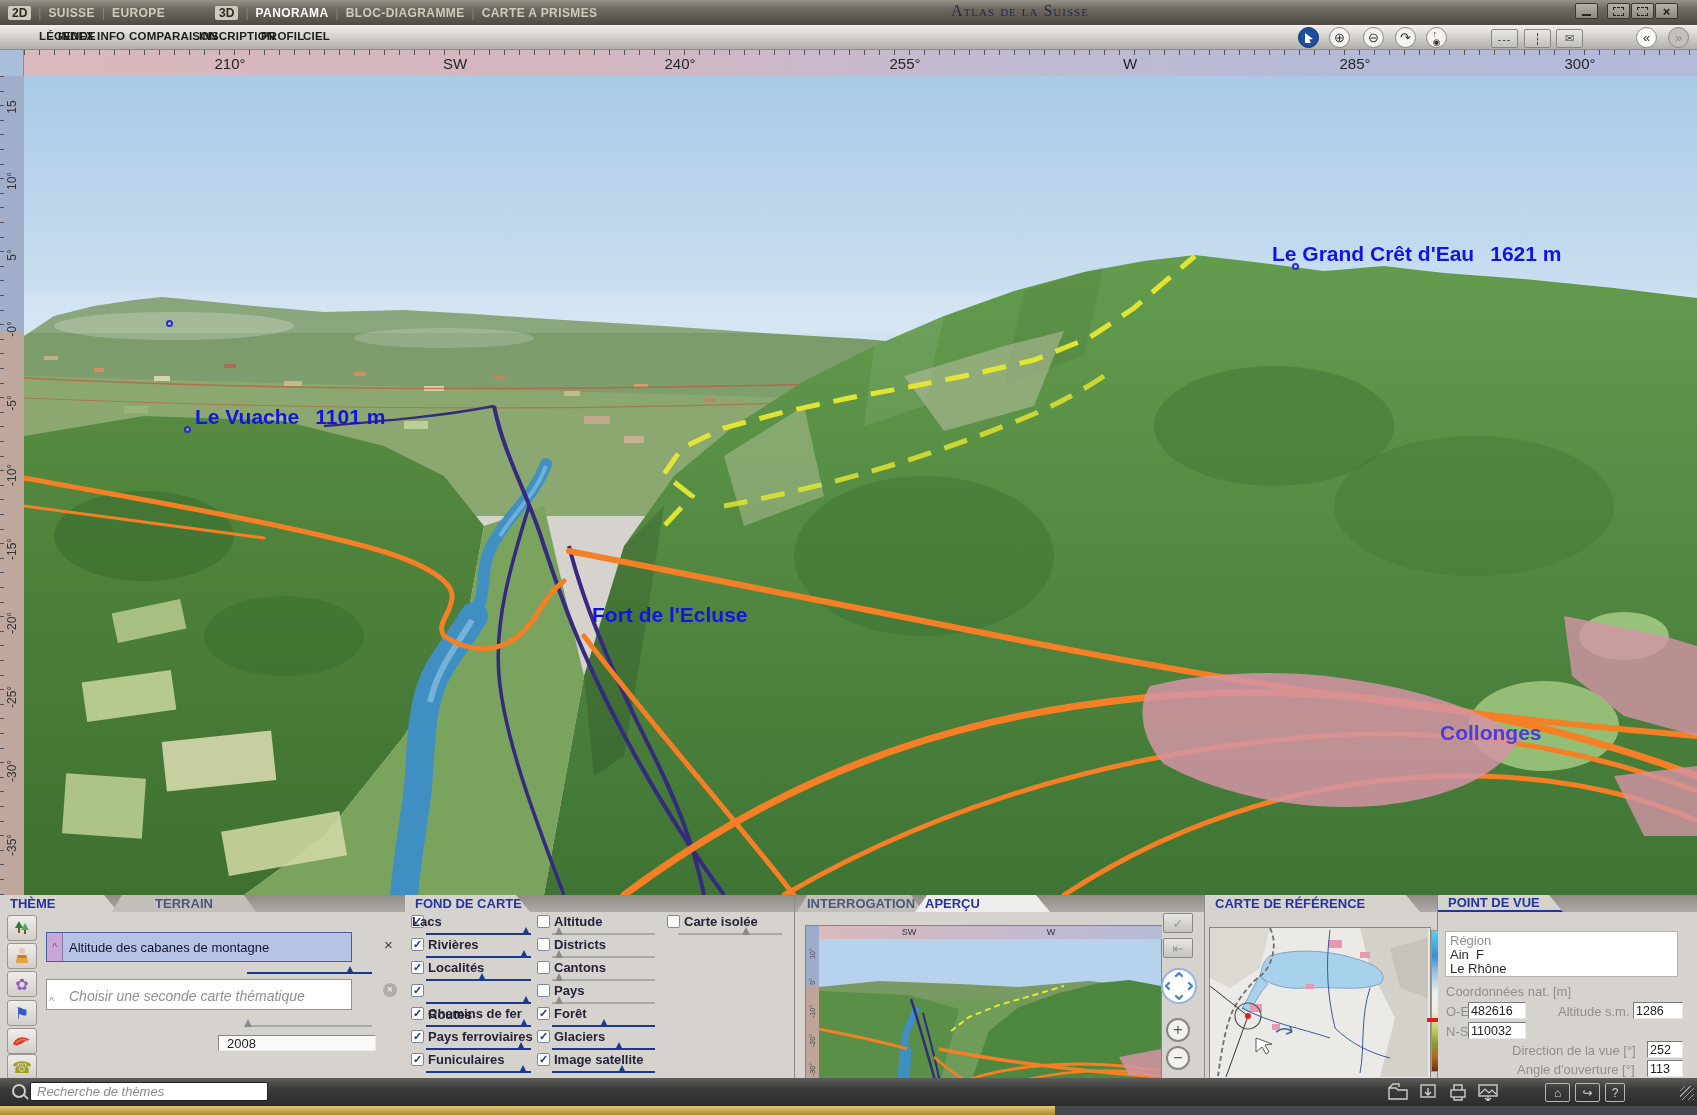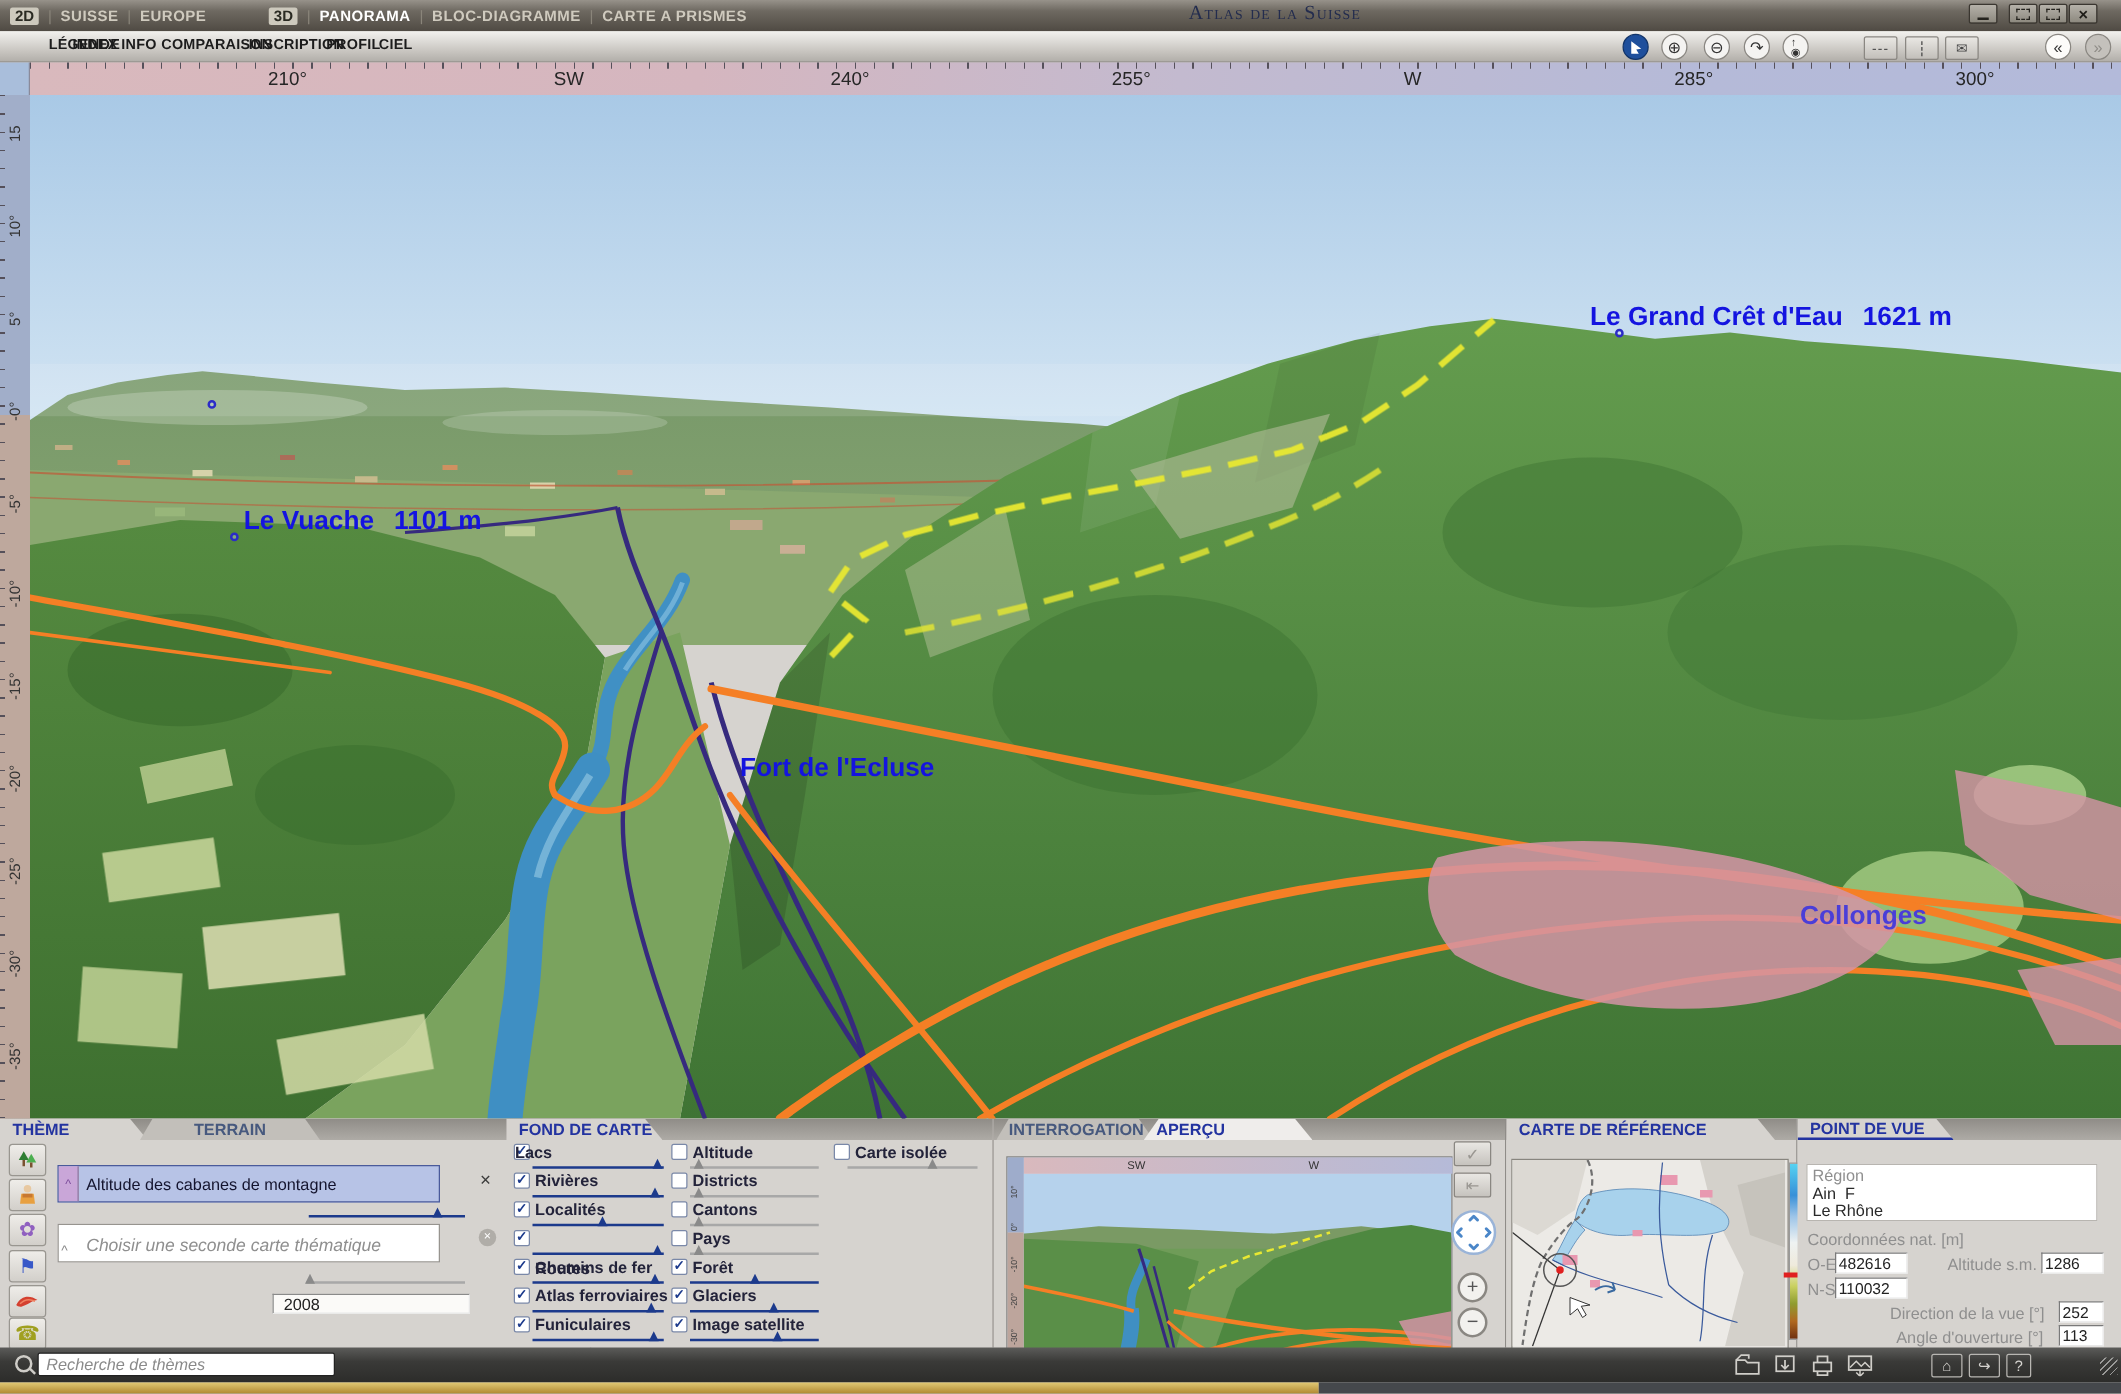--- a/index.html
+++ b/index.html
@@ -466,21 +466,21 @@
       <span class="fdc-label" style="left:23px;top:71px;margin-top:24px;">Routes</span>
       <div class="sl on" style="left:21px;top:85px;width:105px;">
           <span class="sl-mark" style="left: 95%;"></span>
         </div>
       <span class="cb on" style="left:6px;top:95px;">✓</span>
       <span class="fdc-label" style="left:23px;top:94px;">Chemins de fer</span>
       <div class="sl on" style="left:21px;top:108px;width:105px;">
           <span class="sl-mark" style="left: 93%;"></span>
         </div>
       <span class="cb on" style="left:6px;top:118px;">✓</span>
-      <span class="fdc-label" style="left:23px;top:117px;">Atlas ferroviaires</span>
+      <span class="fdc-label" style="left:23px;top:117px;">Pays ferroviaires</span>
       <div class="sl on" style="left:21px;top:131px;width:105px;">
           <span class="sl-mark" style="left: 90%;"></span>
         </div>
       <span class="cb on" style="left:6px;top:141px;">✓</span>
       <span class="fdc-label" style="left:23px;top:140px;">Funiculaires</span>
       <div class="sl on" style="left:21px;top:154px;width:105px;">
           <span class="sl-mark" style="left: 92%;"></span>
         </div>
 
       <span class="cb" style="left:132px;top:3px;"></span>

